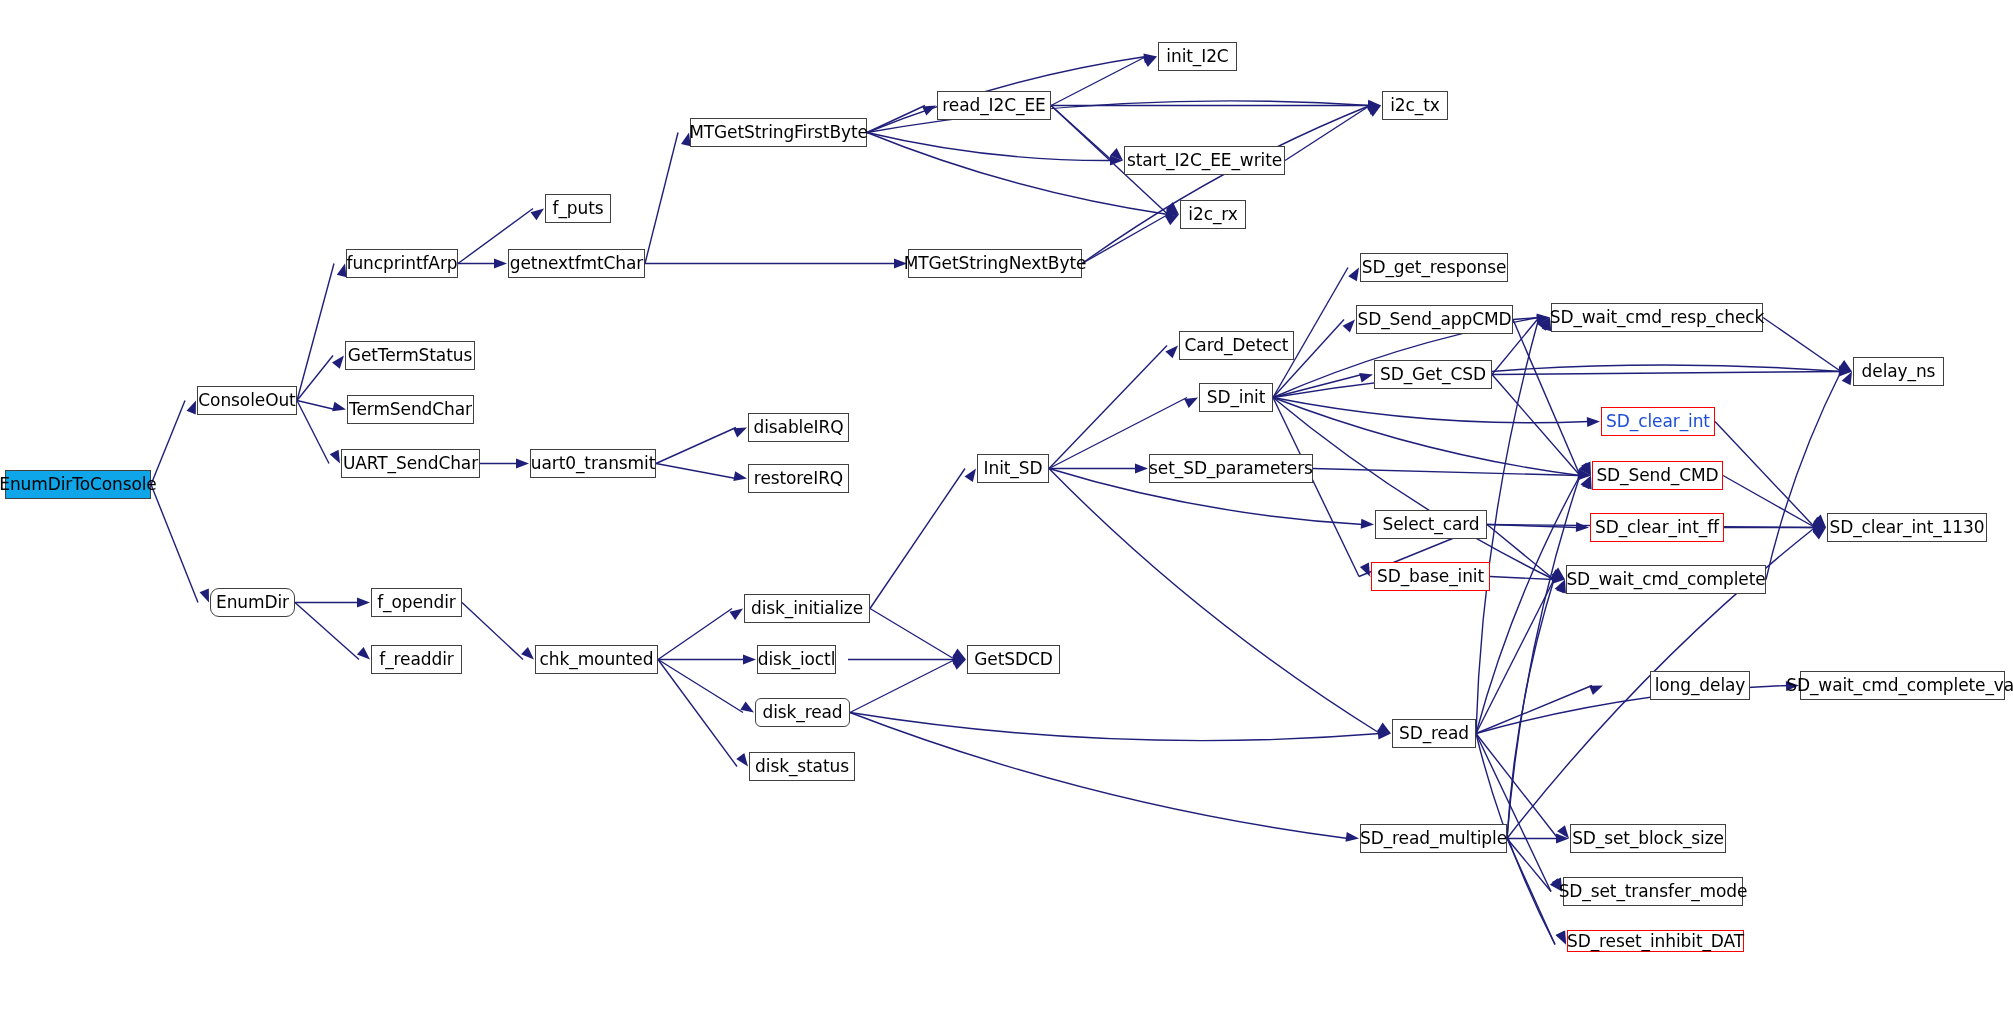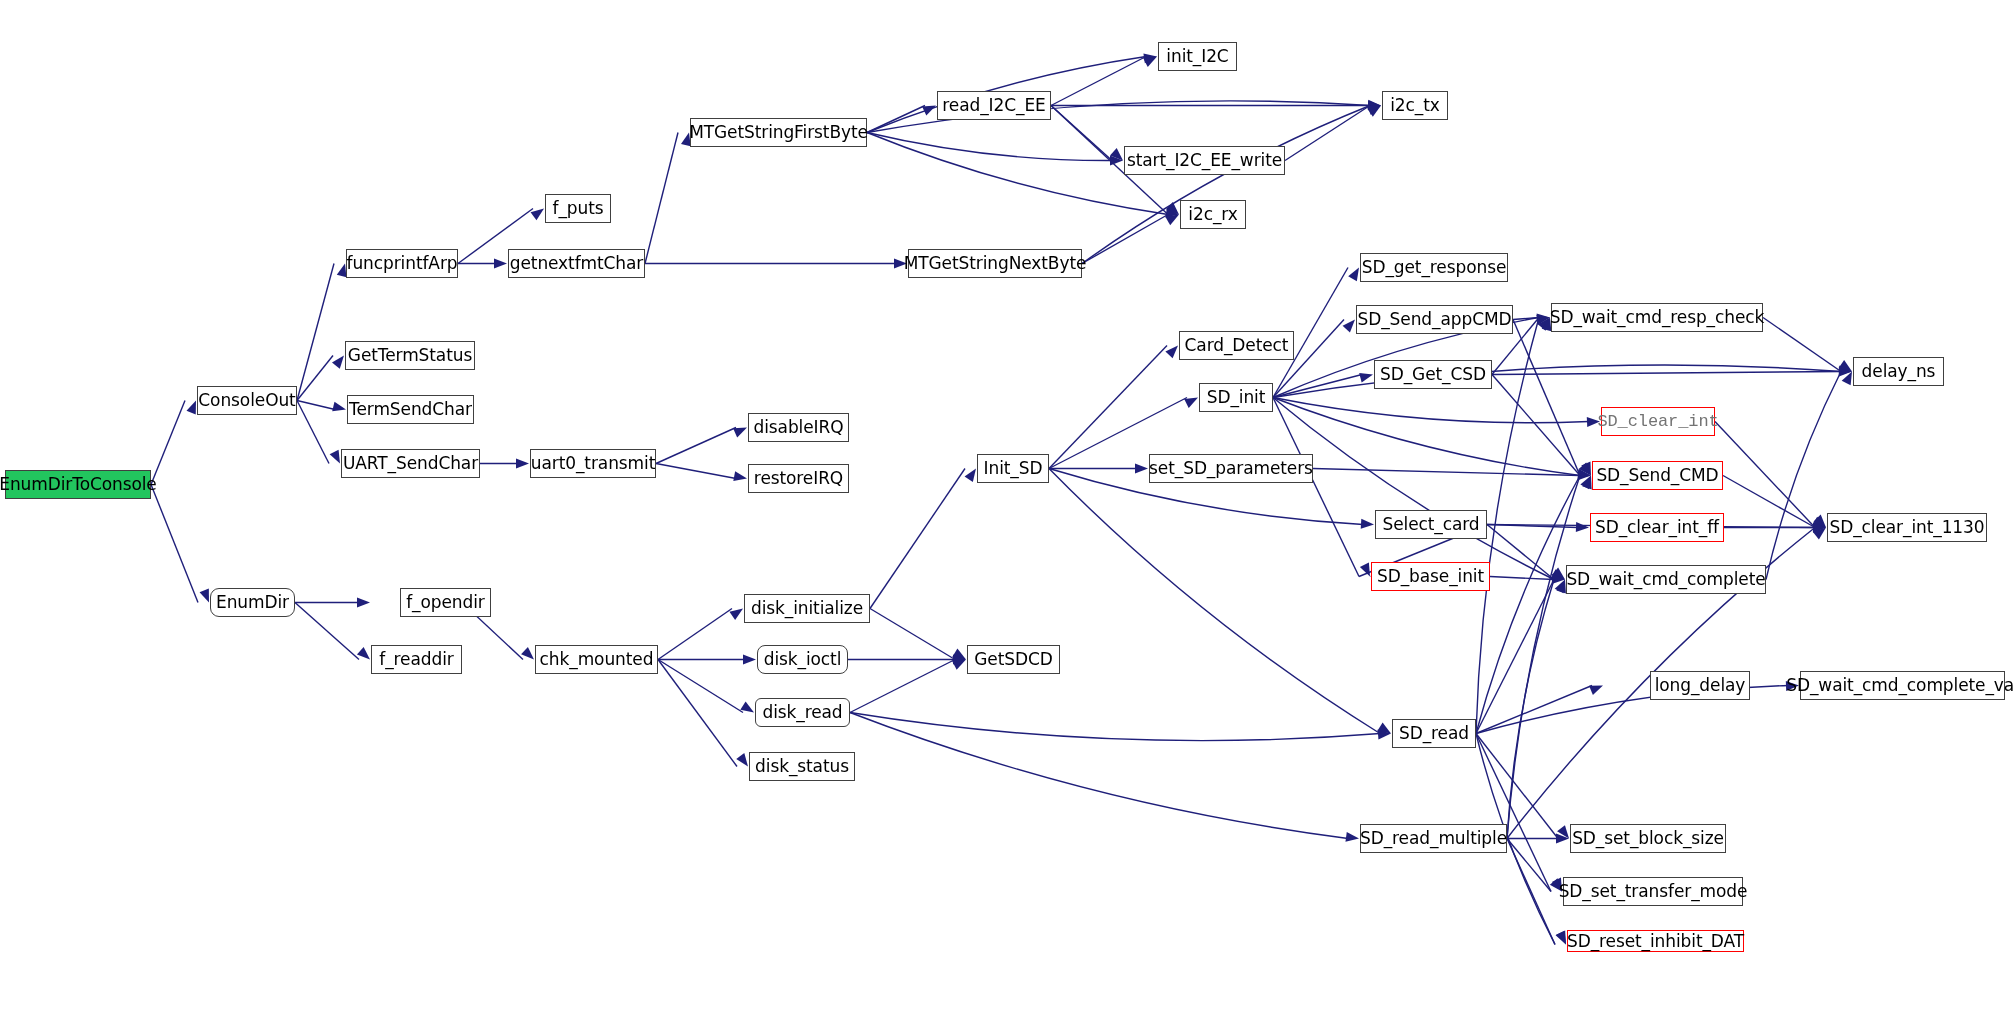--- a/index.html
+++ b/index.html
@@ -11,21 +11,21 @@
     box-sizing:border-box;
     display:flex;align-items:center;justify-content:center;
     background:#ffffff;
     border:1px solid #404040;
     color:#000000;
     font-size:17px;
     line-height:1;
     white-space:nowrap;
     letter-spacing:-0.1px;
   }
-  .node.root{background:#22c55e;border:1px solid #404040;}
+  .node.root{background:#0ea5e9;border:1px solid #404040;}
   .node.danger{border:1px solid #ff0000;}
   .node .lbl{pointer-events:none;}
 </style>
 </head>
 <body>
 
 <div id="canvas">
   <svg class="edges" id="edge-layer" viewBox="0 0 2013 1015" preserveAspectRatio="none" aria-hidden="true">
       <path d="M 151 484.5 L 185 400.5" fill="none" stroke="#1f1f7a" stroke-width="1.4"></path>
       <polygon points="196,400.5 195.7572282155844,414.42627236056694 186.48776008335284,410.67434478323514" fill="#1f1f7a"></polygon>
@@ -243,33 +243,33 @@
       </div>
       <div class="node" style="left: 748px; top: 413px; width: 101px; height: 29px;">
         <span class="lbl">disableIRQ</span>
       </div>
       <div class="node" style="left: 748px; top: 464px; width: 101px; height: 29px;">
         <span class="lbl">restoreIRQ</span>
       </div>
       <div class="node" style="left: 210px; top: 588px; width: 85px; height: 29px; border-radius: 9px;">
         <span class="lbl">EnumDir</span>
       </div>
-      <div class="node" style="left: 371px; top: 588px; width: 91px; height: 29px; margin-left: 29px;">
+      <div class="node" style="left: 371px; top: 588px; width: 91px; height: 29px;">
         <span class="lbl">f_opendir</span>
       </div>
       <div class="node" style="left: 371px; top: 645px; width: 91px; height: 29px;">
         <span class="lbl">f_readdir</span>
       </div>
       <div class="node" style="left: 535px; top: 645px; width: 123px; height: 29px;">
         <span class="lbl">chk_mounted</span>
       </div>
       <div class="node" style="left: 744px; top: 594px; width: 126px; height: 29px;">
         <span class="lbl">disk_initialize</span>
       </div>
-      <div class="node" style="left: 757px; top: 645px; width: 91px; height: 29px; border-radius: 8px;">
+      <div class="node" style="left: 757px; top: 645px; width: 79px; height: 29px;">
         <span class="lbl">disk_ioctl</span>
       </div>
       <div class="node" style="left: 755px; top: 698px; width: 95px; height: 29px; border-radius: 6px;">
         <span class="lbl">disk_read</span>
       </div>
       <div class="node" style="left: 749px; top: 752px; width: 106px; height: 29px;">
         <span class="lbl">disk_status</span>
       </div>
       <div class="node" style="left: 967px; top: 645px; width: 93px; height: 29px;">
         <span class="lbl">GetSDCD</span>
@@ -298,21 +298,21 @@
       <div class="node" style="left: 1375px; top: 510px; width: 112px; height: 29px;">
         <span class="lbl">Select_card</span>
       </div>
       <div class="node danger" style="left: 1371px; top: 562px; width: 119px; height: 29px;">
         <span class="lbl" style="color: rgb(0, 0, 0);">SD_base_init</span>
       </div>
       <div class="node" style="left: 1551px; top: 303px; width: 212px; height: 29px;">
         <span class="lbl">SD_wait_cmd_resp_check</span>
       </div>
       <div class="node danger" style="left: 1601px; top: 407px; width: 114px; height: 29px;">
-        <span class="lbl" style="color: #737373; font-family: Liberation Mono, monospace;">SD_clear_int</span>
+        <span class="lbl" style="color: #1d4ed8;">SD_clear_int</span>
       </div>
       <div class="node danger" style="left: 1592px; top: 461px; width: 131px; height: 29px;">
         <span class="lbl" style="color: rgb(0, 0, 0);">SD_Send_CMD</span>
       </div>
       <div class="node danger" style="left: 1590px; top: 513px; width: 134px; height: 29px;">
         <span class="lbl" style="color: rgb(0, 0, 0);">SD_clear_int_ff</span>
       </div>
       <div class="node" style="left: 1566px; top: 565px; width: 200px; height: 29px;">
         <span class="lbl">SD_wait_cmd_complete</span>
       </div>

